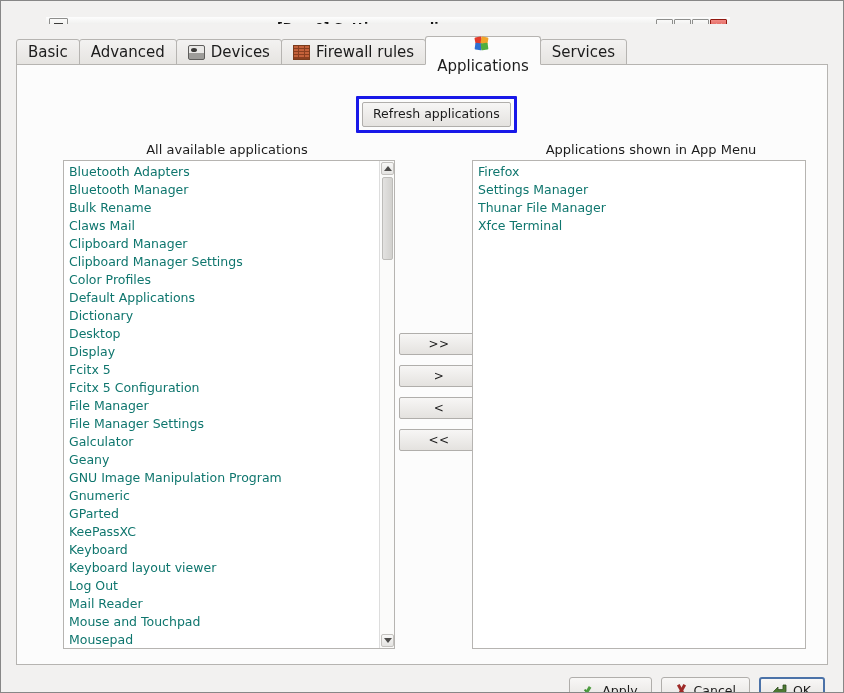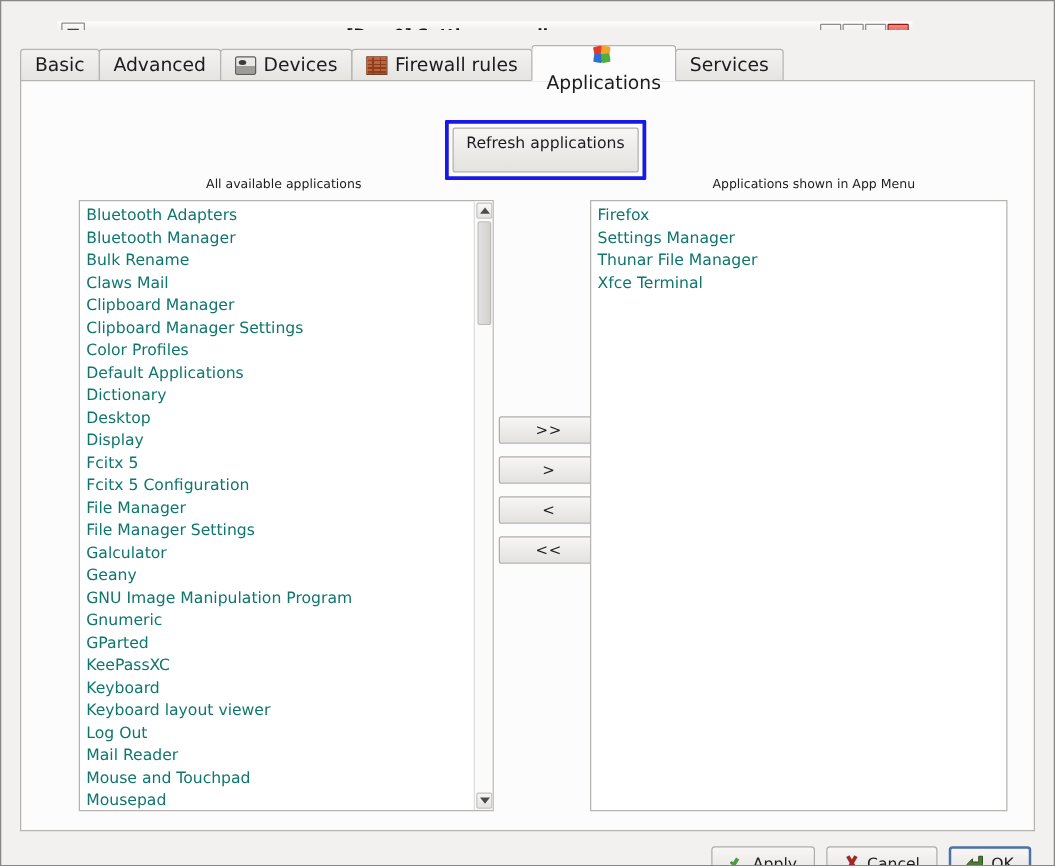--- a/index.html
+++ b/index.html
@@ -205,35 +205,35 @@
     position: absolute;
     left: 339px;
     top: 32px;
     padding: 3px;
     border: 3px solid #1818e8;
     border-radius: 1px;
     box-sizing: border-box;
   }
   .refresh-btn {
     display: block;
-    padding: 3px 10px 16px 10px;
+    padding: 3px 10px 5px 10px;
     background: linear-gradient(to bottom, #f7f6f5, #e4e2df);
     border: 1px solid #b0aeab;
     border-radius: 2px;
     font-size: 12.5px;
     color: #1c1c1c;
     font-family: inherit;
     cursor: pointer;
     white-space: nowrap;
   }
 
   
   .col-head {
     position: absolute;
-    font-size: 10px;
+    font-size: 13px;
     color: #1d1d1d;
     text-align: center;
     white-space: nowrap;
   }
   .col-head.left  { left: 46px;  top: 78px; width: 328px; }
   .col-head.right { left: 455px; top: 78px; width: 358px; }
 
   
   .listbox {
     position: absolute;

